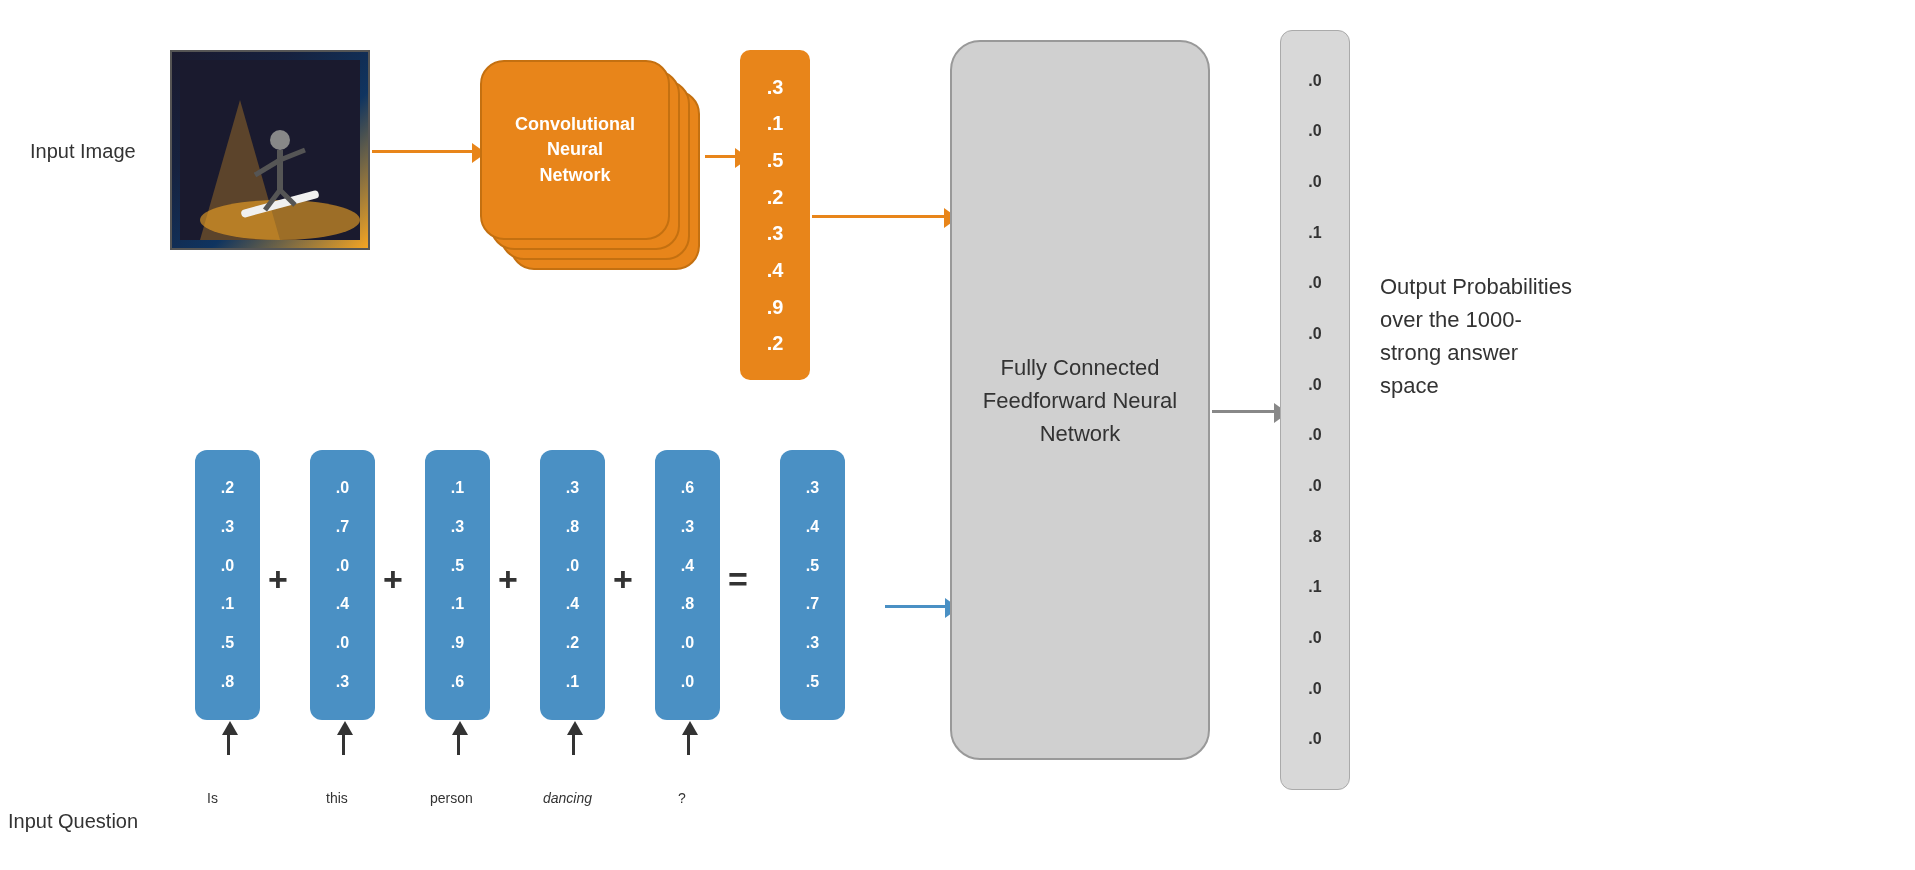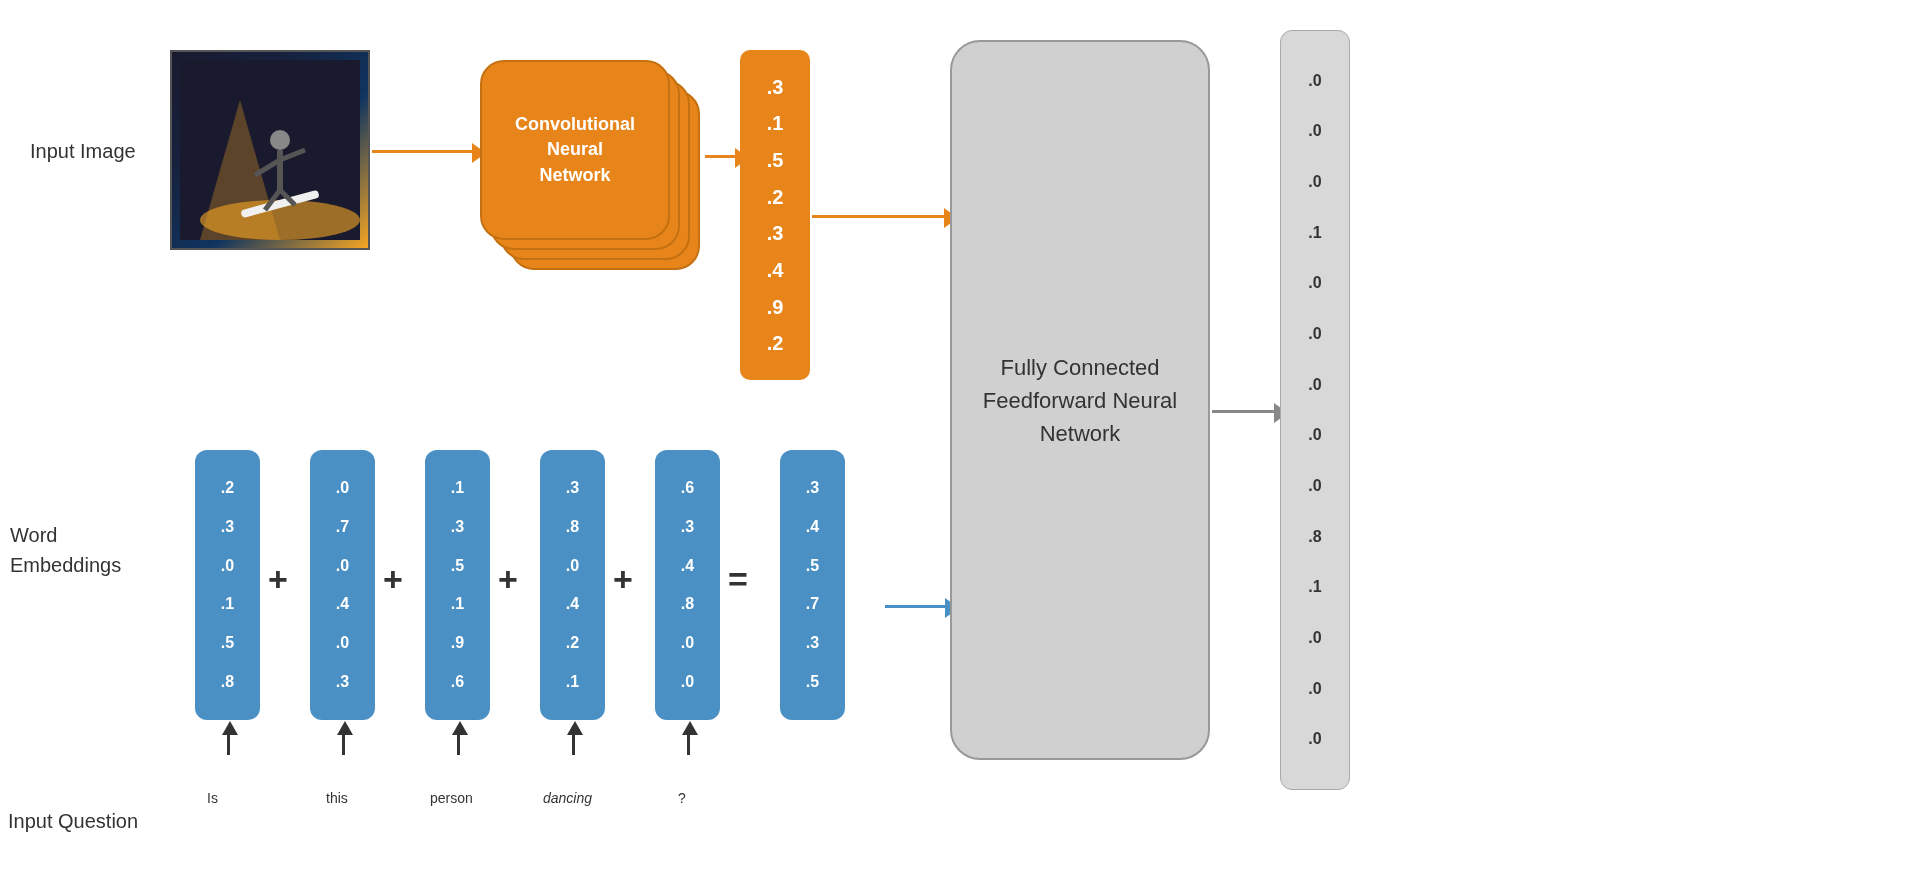--- a/index.html
+++ b/index.html
@@ -352,23 +352,22 @@
     <span class="output-val">.0</span>
     <span class="output-val">.0</span>
     <span class="output-val">.0</span>
     <span class="output-val">.8</span>
     <span class="output-val">.1</span>
     <span class="output-val">.0</span>
     <span class="output-val">.0</span>
     <span class="output-val">.0</span>
   </div>
 
-
-  <div style="position:absolute; left:10px; top:520px; font-size:20px; color:#333; line-height:1.5; white-space:pre-line;">Word
-Embeddings</div>
+  <div class="output-prob-label">Output Probabilities over the 1000-strong answer space</div>
+
 
   <div style="position:absolute; left:8px; top:810px; font-size:20px; color:#333;">Input Question</div>
 
   <div class="embed-col" style="left: 195px; height: 270px;">
     <span class="embed-val">.2</span>
     <span class="embed-val">.3</span>
     <span class="embed-val">.0</span>
     <span class="embed-val">.1</span>
     <span class="embed-val">.5</span>
     <span class="embed-val">.8</span>

